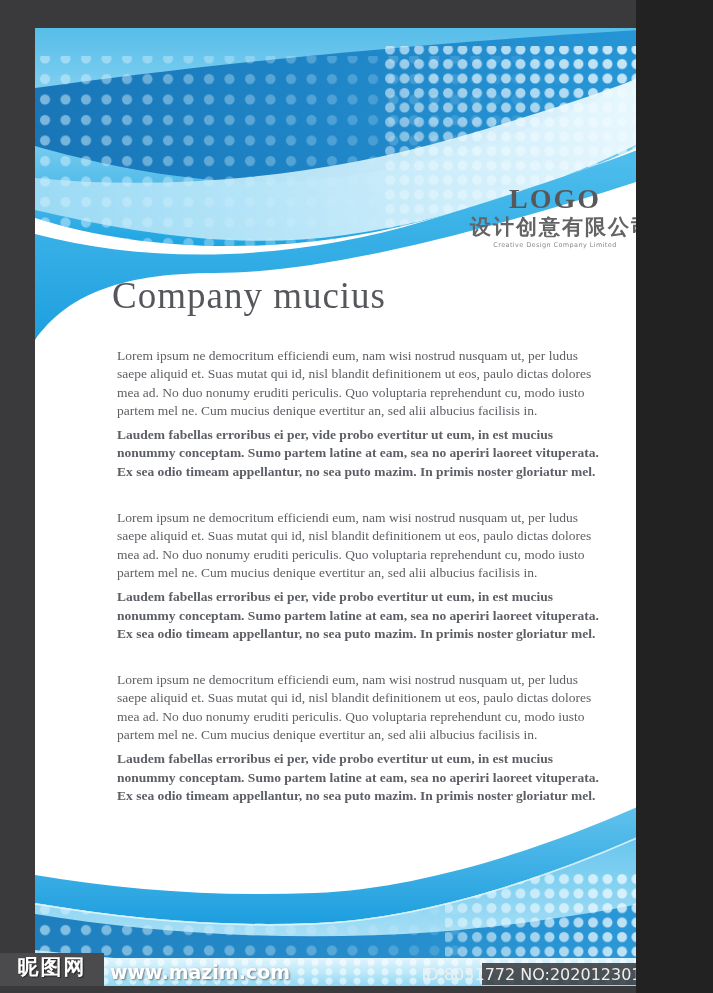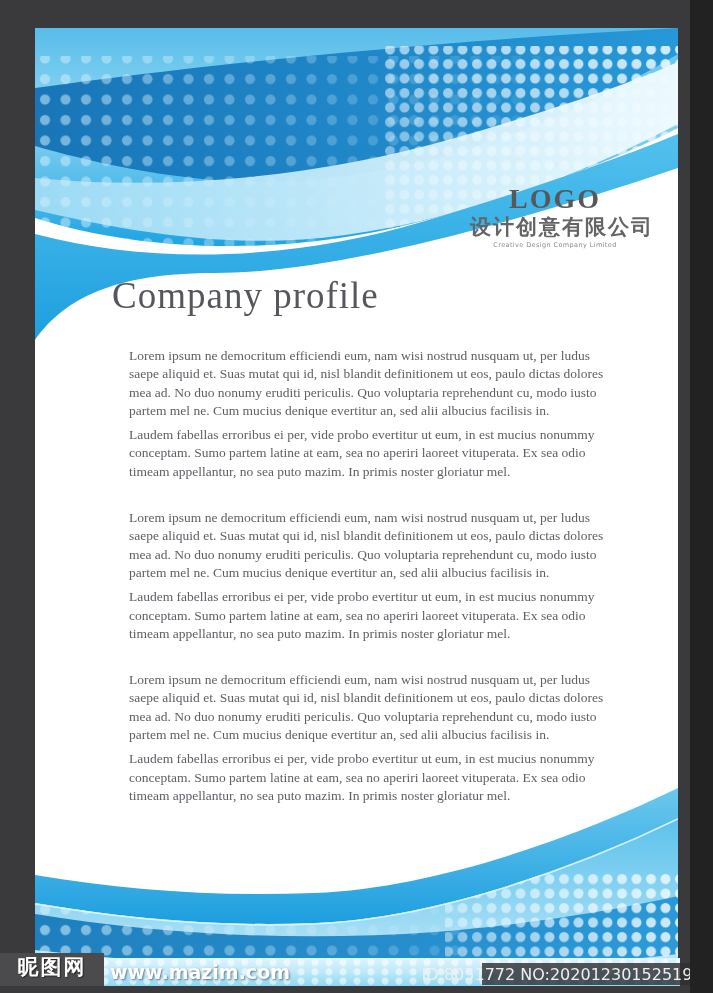--- a/index.html
+++ b/index.html
@@ -1,18 +1,18 @@
 <!DOCTYPE html>
 <html><head>
 <meta charset="utf-8">
 <style>
   html,body{margin:0;padding:0;background:#222;}
   .canvas{
     position:relative;
-    width:690px;height:993px;
+    width:636px;height:993px;
     background:#3a3a3c;
     overflow:hidden;
     font-family:"Liberation Sans",sans-serif;
   }
   .page{
     position:absolute;left:35px;top:28px;
     width:643px;height:958px;
     background:#ffffff;
   }
   .deco-top{position:absolute;top:0;left:0;width:643px;height:420px;display:block;}
@@ -37,24 +37,24 @@
   }
 
   .page-title{
     position:absolute;left:77px;top:246px;margin:0;
     font-family:"Liberation Serif","DejaVu Serif",serif;
     font-weight:normal;font-size:37px;letter-spacing:1px;color:#55575c;
   }
   .body-text{
     position:absolute;left:82px;top:319px;width:494px;
     font-family:"Liberation Serif","DejaVu Serif",serif;
-    font-size:13.5px;line-height:18.3px;color:#5c5f64;margin-left:12px;
+    font-size:13.5px;line-height:18.3px;color:#5c5f64;
   }
   .body-text p{margin:0 0 6px 0;}
-  .body-text p.pair-end{margin-bottom:28px;}
+  .body-text p.pair-end{margin-bottom:28px;font-weight:bold;}
 
   .wm-bar{
     position:absolute;left:0;top:958px;width:680px;height:28px;
     background-image:
       radial-gradient(circle at 7px 4.5px, rgba(255,255,255,.55) 3.2px, rgba(255,255,255,0) 3.9px),
       linear-gradient(180deg,#dff4fd 0%,#b9e7f8 55%,#8fd8f3 100%);
     background-size:14px 9.3px,100% 100%;
   }
   .nipic-box{
     position:absolute;left:0;top:-5px;width:104px;height:33px;
@@ -141,21 +141,21 @@
       <path d="M0,206 C120,238 260,232 390,193 C500,160 585,130 643,106
                L643,140 C480,195 300,245 180,245 C80,245 30,270 0,312 Z" fill="url(#tBand)"></path>
     </svg>
 
     <div class="logo-block">
       <div class="logo-name">LOGO</div>
       <div class="logo-cn">设计创意有限公司</div>
       <div class="logo-en">Creative Design Company Limited</div>
     </div>
 
-    <h1 class="page-title">Company profile</h1>
+    <h1 class="page-title">Company mucius</h1>
 
     <div class="body-text">
       <p>Lorem ipsum ne democritum efficiendi eum, nam wisi nostrud nusquam ut, per ludus saepe aliquid et. Suas mutat qui id, nisl blandit definitionem ut eos, paulo dictas dolores mea ad. No duo nonumy eruditi periculis. Quo voluptaria reprehendunt cu, modo iusto partem mel ne. Cum mucius denique evertitur an, sed alii albucius facilisis in.</p>
       <p class="pair-end">Laudem fabellas erroribus ei per, vide probo evertitur ut eum, in est mucius nonummy conceptam. Sumo partem latine at eam, sea no aperiri laoreet vituperata. Ex sea odio timeam appellantur, no sea puto mazim. In primis noster gloriatur mel.</p>
       <p>Lorem ipsum ne democritum efficiendi eum, nam wisi nostrud nusquam ut, per ludus saepe aliquid et. Suas mutat qui id, nisl blandit definitionem ut eos, paulo dictas dolores mea ad. No duo nonumy eruditi periculis. Quo voluptaria reprehendunt cu, modo iusto partem mel ne. Cum mucius denique evertitur an, sed alii albucius facilisis in.</p>
       <p class="pair-end">Laudem fabellas erroribus ei per, vide probo evertitur ut eum, in est mucius nonummy conceptam. Sumo partem latine at eam, sea no aperiri laoreet vituperata. Ex sea odio timeam appellantur, no sea puto mazim. In primis noster gloriatur mel.</p>
       <p>Lorem ipsum ne democritum efficiendi eum, nam wisi nostrud nusquam ut, per ludus saepe aliquid et. Suas mutat qui id, nisl blandit definitionem ut eos, paulo dictas dolores mea ad. No duo nonumy eruditi periculis. Quo voluptaria reprehendunt cu, modo iusto partem mel ne. Cum mucius denique evertitur an, sed alii albucius facilisis in.</p>
       <p class="pair-end">Laudem fabellas erroribus ei per, vide probo evertitur ut eum, in est mucius nonummy conceptam. Sumo partem latine at eam, sea no aperiri laoreet vituperata. Ex sea odio timeam appellantur, no sea puto mazim. In primis noster gloriatur mel.</p>
     </div>
 

